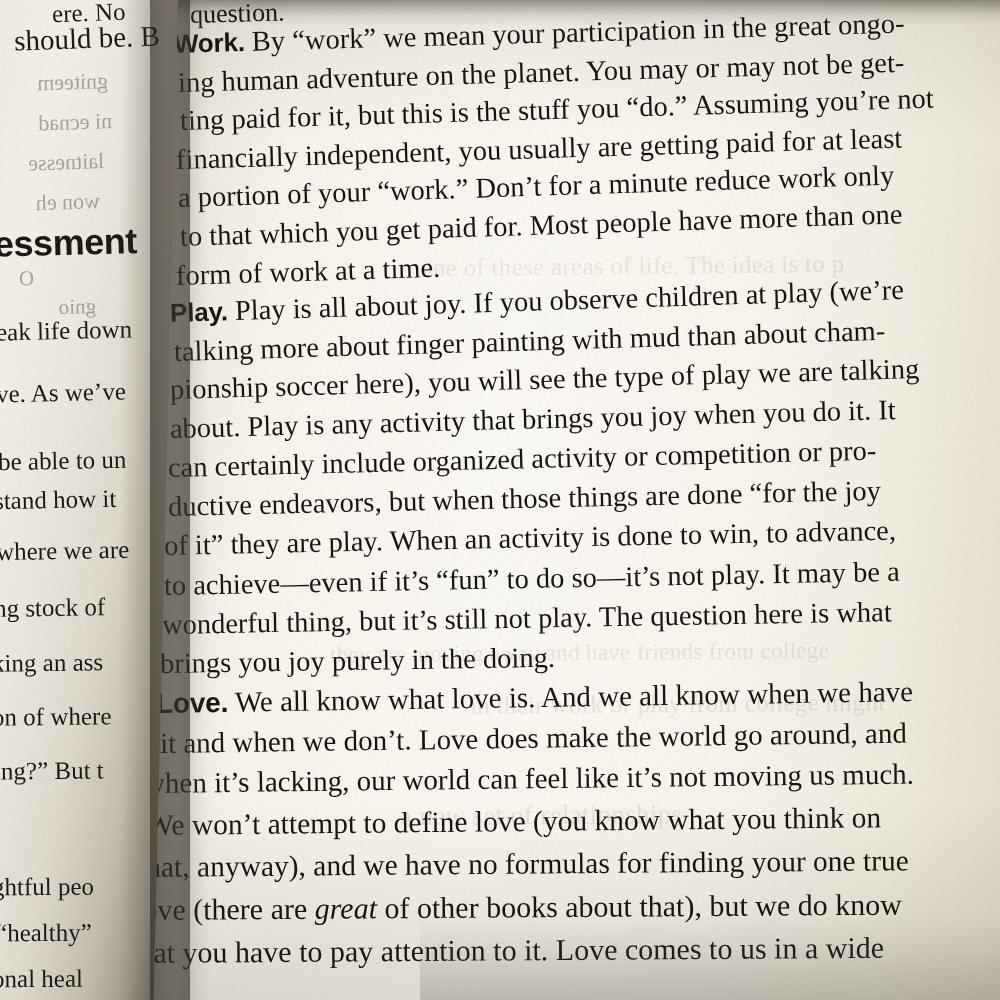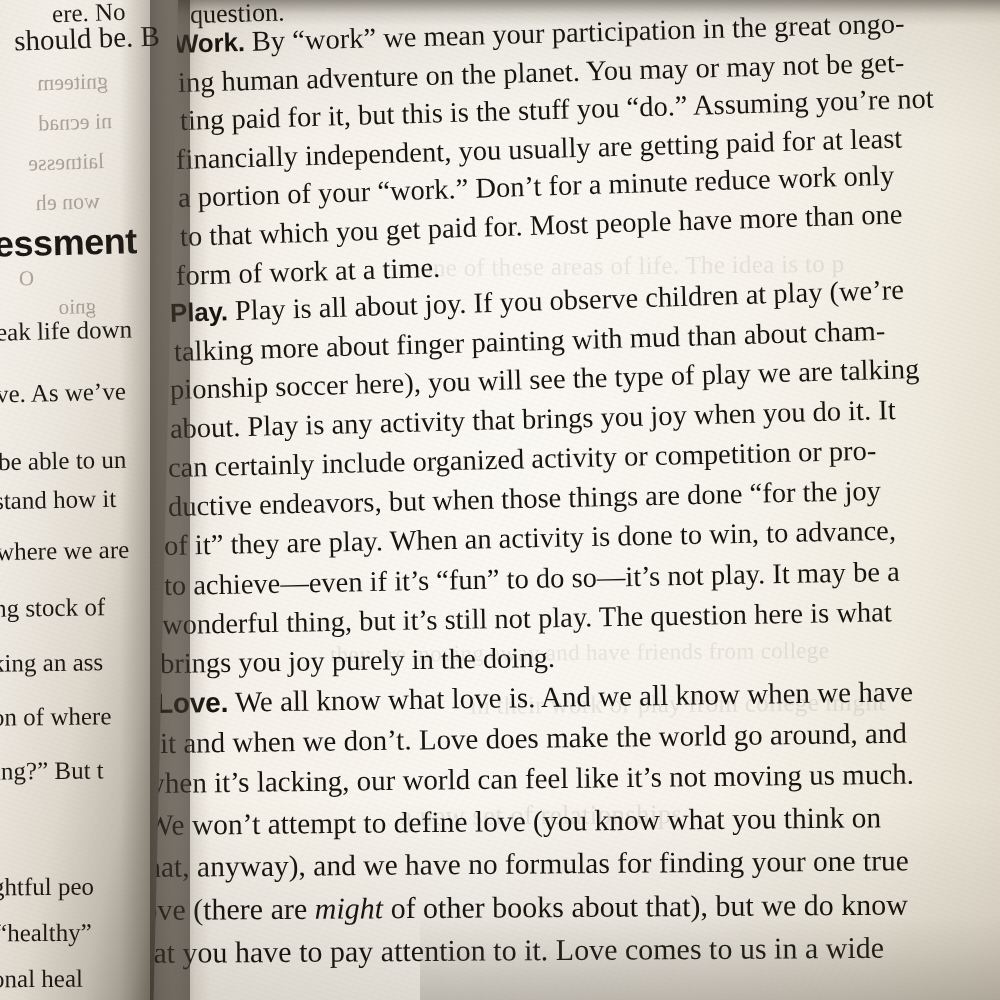--- a/index.html
+++ b/index.html
@@ -234,21 +234,21 @@
 
     <div class="line curve" style="left:-12px; top:695px; transform:rotate(-0.9deg); font-size:29px;">
       <b style="font-size:28px;">Love.</b>
       <span>We all know what love is. And we all know when we have</span>
     </div>
     <div class="line curve" style="left:-8px; top:735px; transform:rotate(-0.8deg); font-size:29px;">it and when we don’t. Love does make the world go around, and</div>
     <div class="line curve" style="left:-24px; top:775px; transform:rotate(-0.7deg); font-size:29px;">when it’s lacking, our world can feel like it’s not moving us much.</div>
     <div class="line curve" style="left:-22px; top:817px; transform:rotate(-0.6deg); font-size:29.5px;">We won’t attempt to define love (you know what you think on</div>
     <div class="line curve" style="left:-30px; top:859px; transform:rotate(-0.5deg); font-size:29.5px;">that, anyway), and we have no formulas for finding your one true</div>
     <div class="line curve" style="left:-34px; top:901px; transform:rotate(-0.4deg); font-size:30px;">
-      love (there are <i>might</i> of other books about that), but we do know
+      love (there are <i>great</i> of other books about that), but we do know
     </div>
     <div class="line curve" style="left:-38px; top:944px; transform:rotate(-0.4deg); font-size:30px;">that you have to pay attention to it. Love comes to us in a wide</div>
   </div>
 
   <div class="left-page"></div>
 
   <div class="lfrag" style="left:52px; top:0px; transform:rotate(-2deg);">ere. No</div>
   <div class="lfrag" style="left:14px; top:24px; transform:rotate(-2deg); font-size:29px;">should be. B</div>
   <div class="lfrag mirror" style="left:108px; top:70px; transform:scaleX(-1) rotate(2deg); font-size:22px;">gniteem</div>
   <div class="lfrag mirror" style="left:112px; top:110px; transform:scaleX(-1) rotate(2deg); font-size:22px;">ni ecnad</div>

